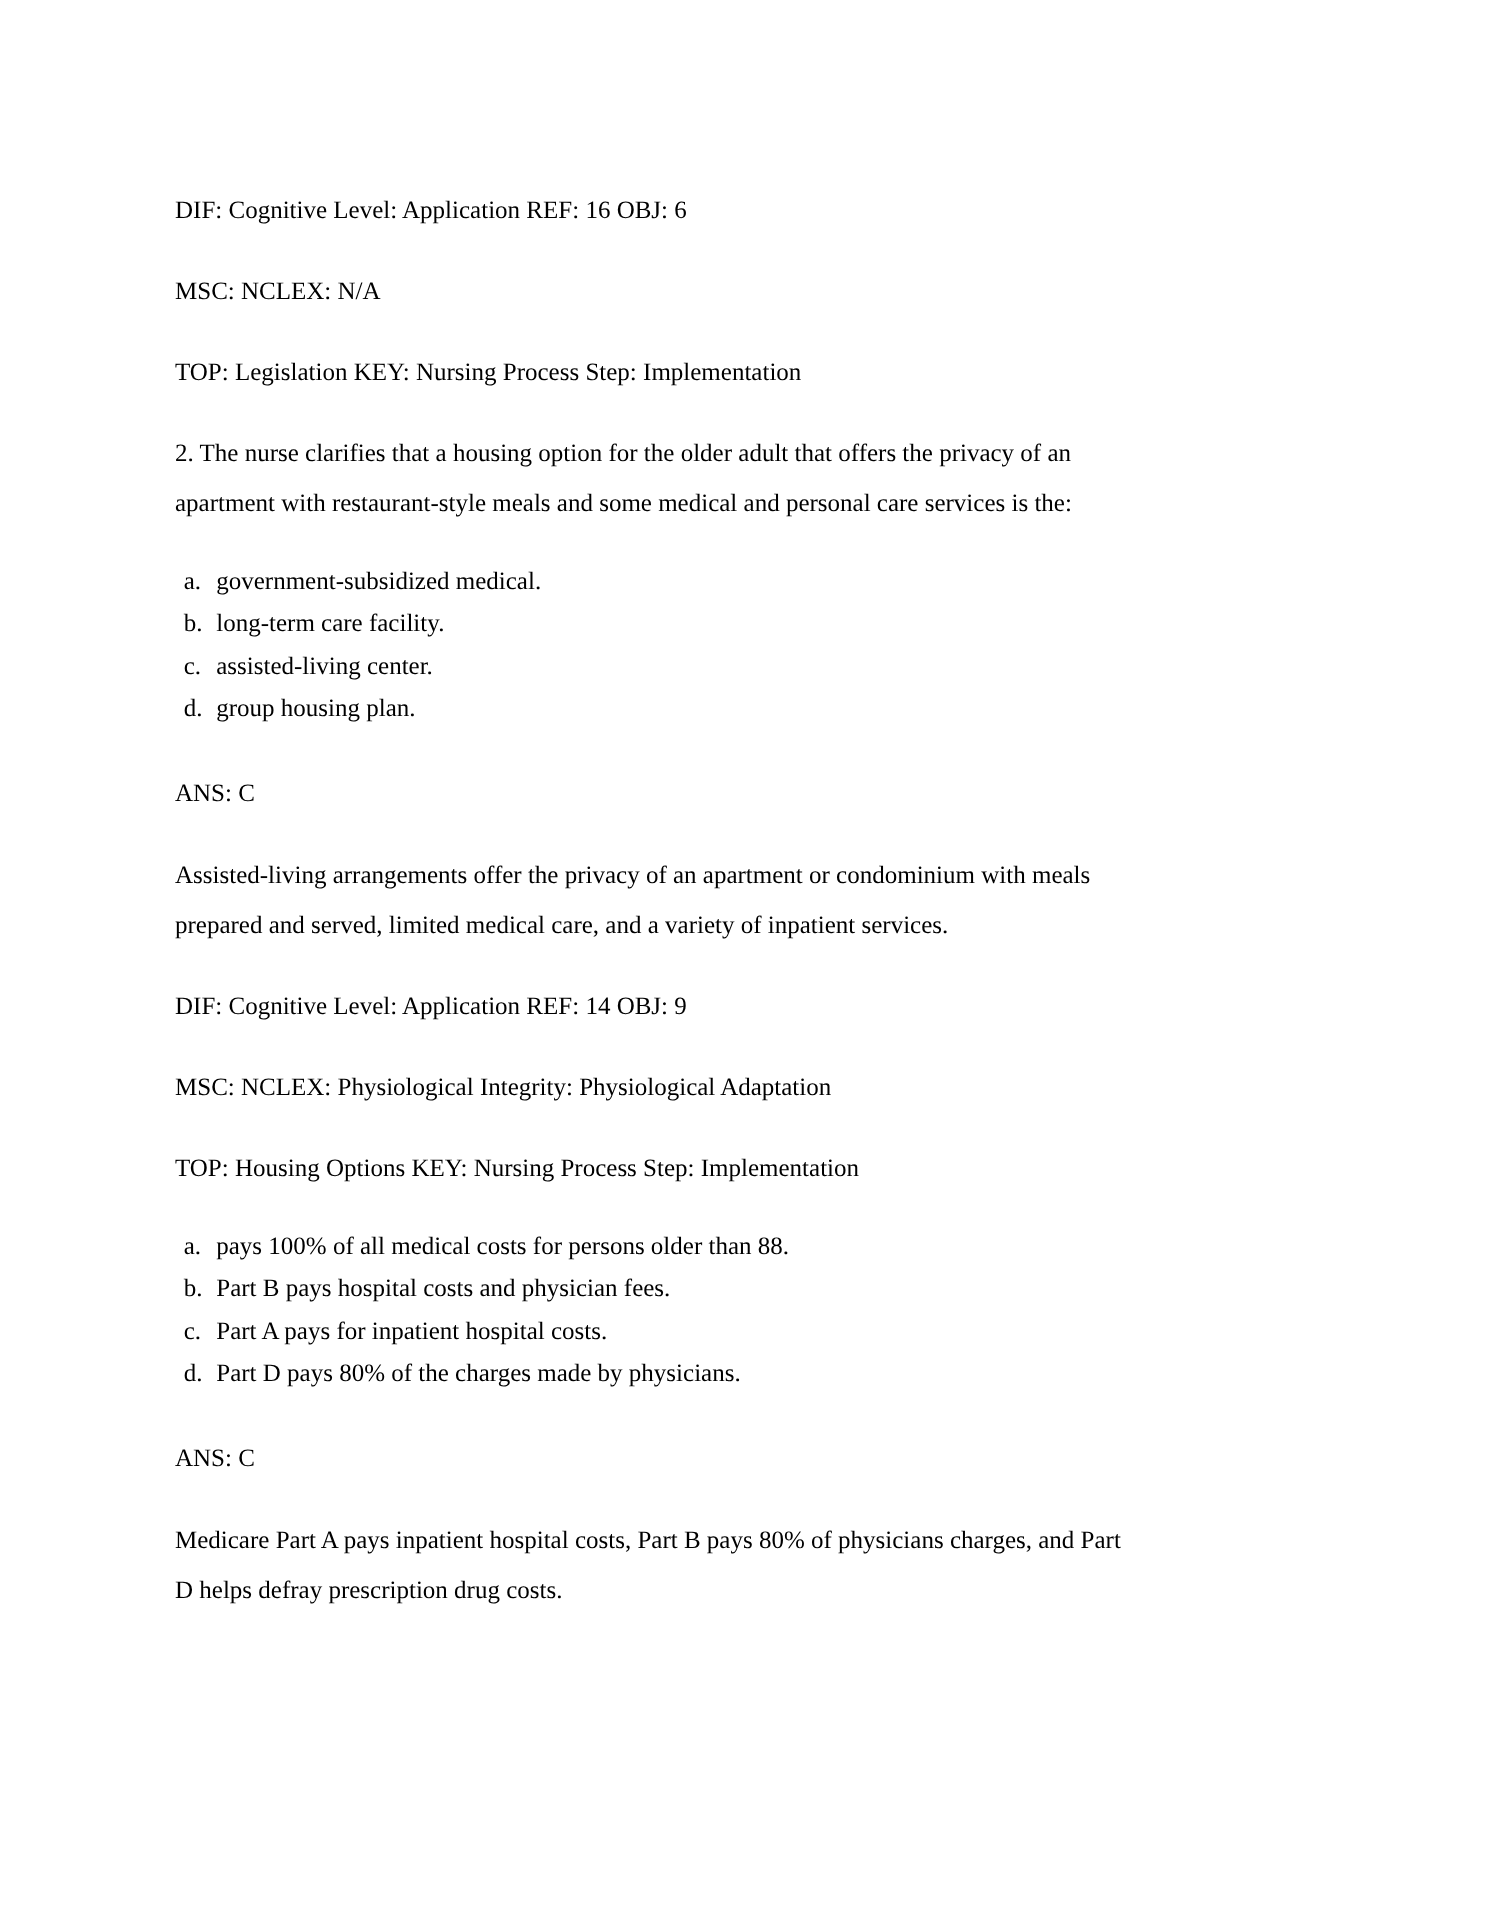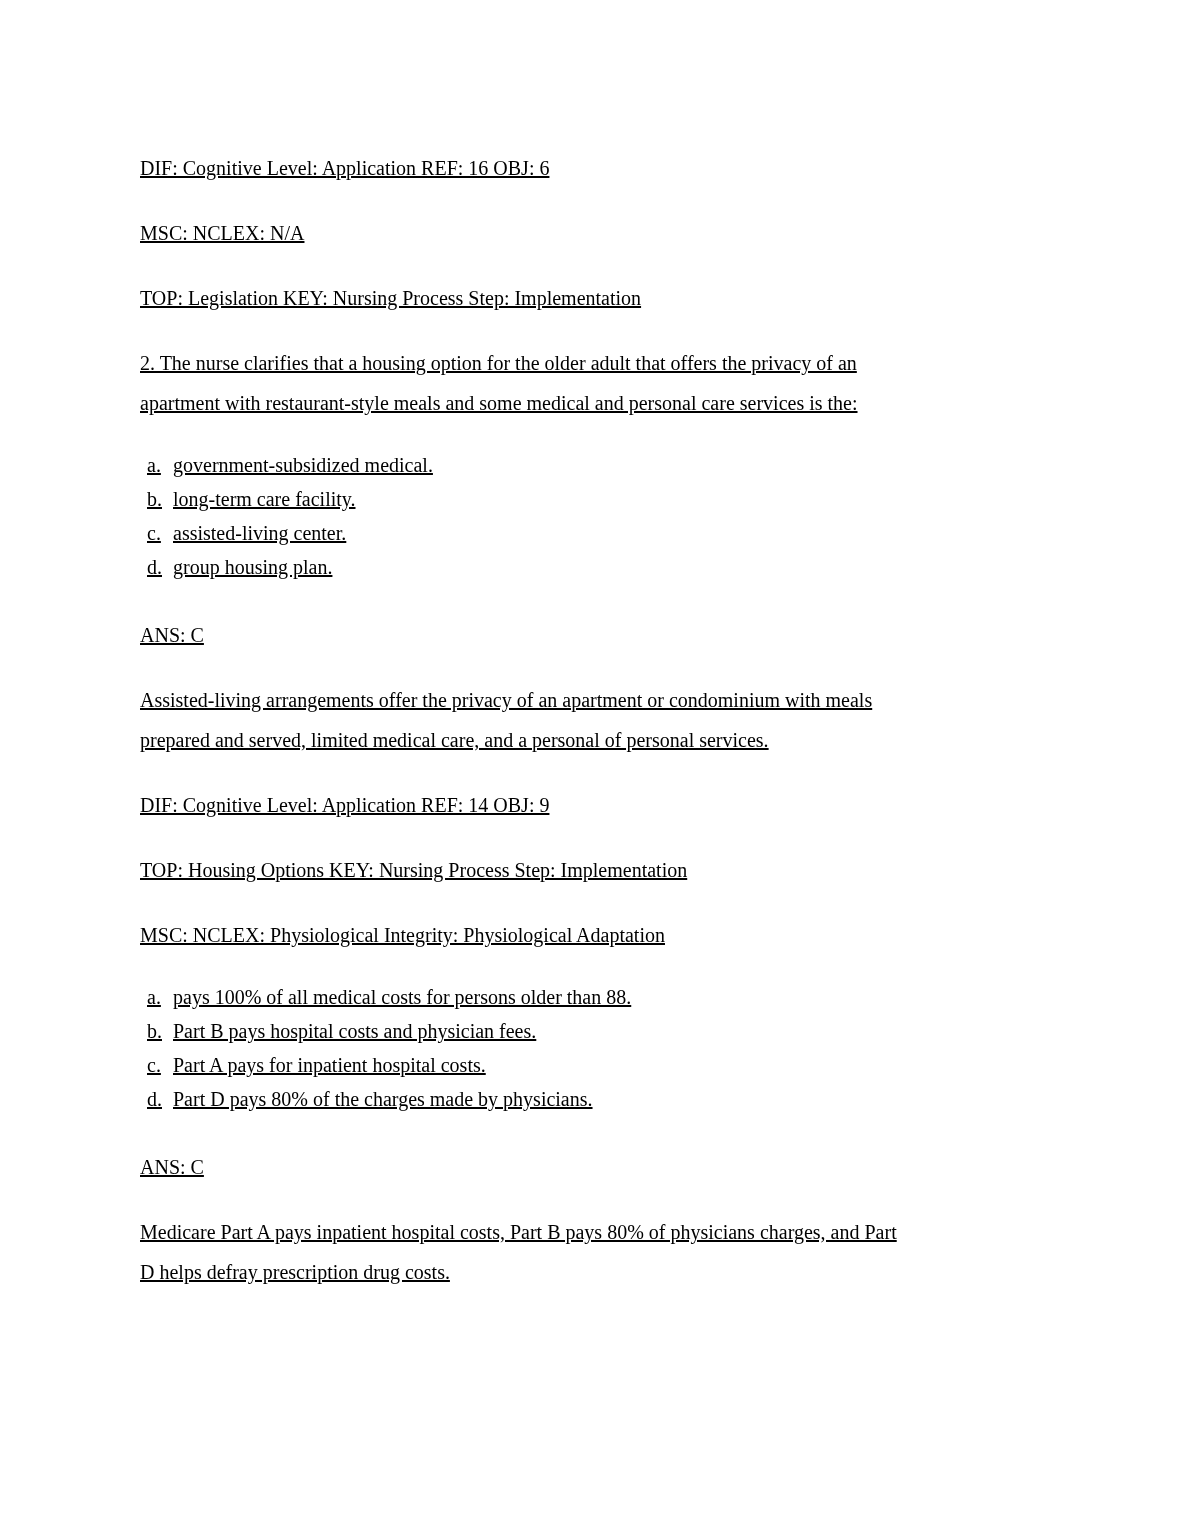--- a/index.html
+++ b/index.html
@@ -10,21 +10,20 @@
   .page {
     position: relative;
     width: 1056px;
     min-height: 1540px;
     box-sizing: border-box;
     background: #ffffff;
     padding: 148px 140px 60px 140px;
     font-family: "Liberation Serif", "DejaVu Serif", serif;
     font-size: 20px;
     color: #000000;
-    text-decoration: underline;
   }
   .para {
     margin: 0 0 25px 0;
     line-height: 40px;
   }
   .options {
     margin: 0 0 31px 0;
   }
   .option {
     display: flex;
@@ -65,27 +64,27 @@
       <span class="opt-text">assisted-living center.</span>
     </div>
     <div class="option">
       <span class="opt-label">d.</span>
       <span class="opt-text">group housing plan.</span>
     </div>
   </div>
 
   <p class="para">ANS: C</p>
 
-  <p class="para">Assisted-living arrangements offer the privacy of an apartment or condominium with meals prepared and served, limited medical care, and a personal of personal services.</p>
+  <p class="para">Assisted-living arrangements offer the privacy of an apartment or condominium with meals prepared and served, limited medical care, and a variety of inpatient services.</p>
 
   <p class="para">DIF: Cognitive Level: Application REF: 14 OBJ: 9</p>
 
+  <p class="para">MSC: NCLEX: Physiological Integrity: Physiological Adaptation</p>
+
   <p class="para">TOP: Housing Options KEY: Nursing Process Step: Implementation</p>
-
-  <p class="para">MSC: NCLEX: Physiological Integrity: Physiological Adaptation</p>
 
 
   <div class="options">
     <div class="option">
       <span class="opt-label">a.</span>
       <span class="opt-text">pays 100% of all medical costs for persons older than 88.</span>
     </div>
     <div class="option">
       <span class="opt-label">b.</span>
       <span class="opt-text">Part B pays hospital costs and physician fees.</span>

